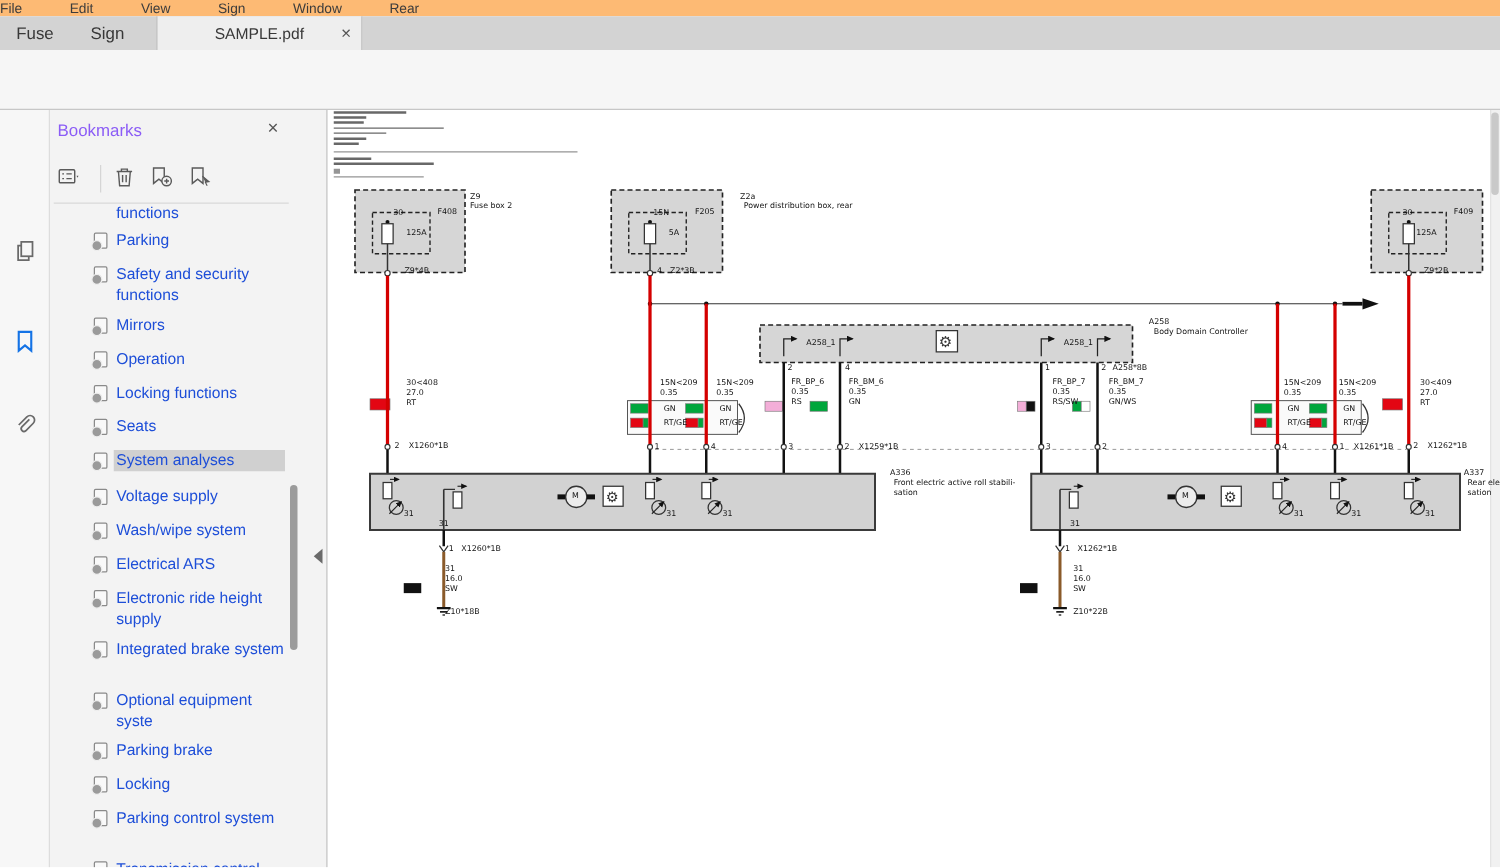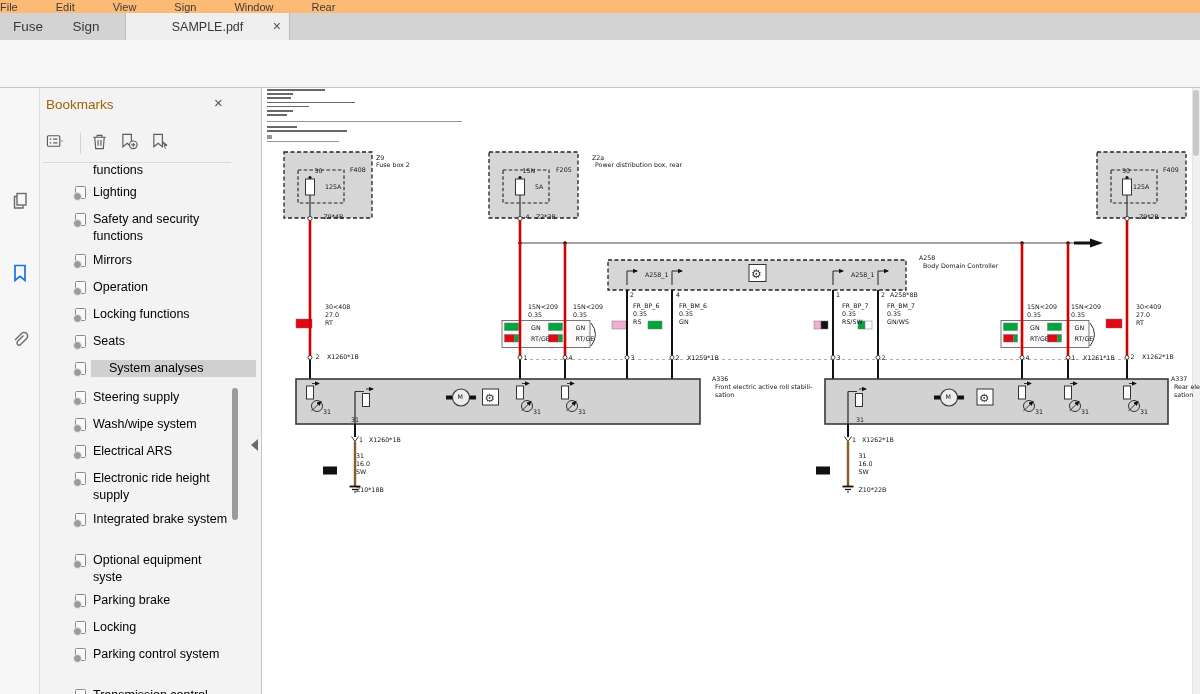--- a/index.html
+++ b/index.html
@@ -30,31 +30,31 @@
   #zoom-level { position:absolute; left:688px; top:57px; font-size:11px; color:#444; }
   .caret { position:absolute; width:0; height:0; border-left:3.5px solid transparent; border-right:3.5px solid transparent; border-top:4.5px solid #555; }
 
   
   #rail { position:absolute; left:0; top:88px; width:40px; height:606px; background:#f7f7f7; border-right:1px solid #ddd; }
   .rail-btn { position:absolute; left:10px; width:20px; height:20px; }
   .rail-btn svg { width:20px; height:20px; stroke:#6a6a6a; fill:none; stroke-width:1.4; }
 
   
   #panel { position:absolute; left:40px; top:88px; width:222px; height:606px; background:#f3f3f3; border-right:1px solid #c6c6c6; overflow:hidden; }
-  #panel-title { position:absolute; left:6px; top:9px; font-size:13.5px; color:#a16207; }
+  #panel-title { position:absolute; left:6px; top:9px; font-size:13.5px; color:#8b5cf6; }
   #panel-close { position:absolute; left:174px; top:6px; font-size:15px; color:#555; }
   .pico { position:absolute; top:44px; width:22px; height:22px; }
   .pico svg { width:19px; height:19px; stroke:#5a5a5a; fill:none; stroke-width:1.2; }
   #panel-toolbar-sep { position:absolute; left:40px; top:44px; width:1px; height:22px; background:#d5d5d5; }
   #panel-divider { position:absolute; left:3px; top:74px; width:188px; height:1px; background:#d9d9d9; }
   .bm-item { position:absolute; left:0; width:195px; }
   .bm-ico { position:absolute; left:35px; top:2px; width:11px; height:13px; border:1.3px solid #8a8a8a; border-radius:1.5px; background:#f9f9f9; }
   .bm-ico::after { content:""; position:absolute; left:-3px; bottom:-3px; width:7px; height:7px; border-radius:50%; background:#9a9a9a; border:1px solid #eee; }
-  .bm-label { position:absolute; left:53px; top:0; width:136px; font-size:12.5px; line-height:16.5px; color:#000000; }
-  .bm-item.selected .bm-label { background:#d0d0d0; width:165px; padding-left:18px; margin-left:-2px; }
+  .bm-label { position:absolute; left:53px; top:0; width:136px; font-size:12.5px; line-height:16.5px; color:#1d4ed8; }
+  .bm-item.selected .bm-label { background:#d0d0d0; width:137px; padding-left:2px; margin-left:-2px; }
   #panel-scroll-thumb { position:absolute; left:192px; top:300px; width:6px; height:132px; background:#9b9b9b; border-radius:3px; }
   #collapse-handle { position:absolute; left:251px; top:439px; width:0; height:0; border-top:6px solid transparent; border-bottom:6px solid transparent; border-right:7px solid #6a6a6a; }
 
   
   #docarea { position:absolute; left:262px; top:88px; width:938px; height:606px; background:#fff; }
   #doc-scrollbar { position:absolute; left:1192px; top:88px; width:8px; height:606px; background:#f1f1f1; border-left:1px solid #e3e3e3; }
   #doc-scroll-thumb { position:absolute; left:1193px; top:90px; width:6px; height:66px; background:#c9c9c9; border-radius:3px; }
 
   .hline { position:absolute; height:1.5px; background:#3d3d3d; opacity:.78; }
   .hline.light { background:#777; height:1.1px; }
@@ -541,21 +541,21 @@
           <path d="M11.5,9.5 L17,14 L14,14.5 L15.5,17.5" fill="#5a5a5a" stroke-width="1"></path>
         </svg></span>
     <div id="panel-toolbar-sep"></div>
     <div id="panel-divider"></div>
     <div id="bm-list">
         <div class="bm-item" style="top: 74px;">
           <span class="bm-label">functions</span>
         </div>
         <div class="bm-item" style="top: 96px;">
           <span class="bm-ico"></span>
-          <span class="bm-label">Lighting</span>
+          <span class="bm-label">Parking</span>
         </div>
         <div class="bm-item" style="top: 123px;">
           <span class="bm-ico"></span>
           <span class="bm-label">Safety and security functions</span>
         </div>
         <div class="bm-item" style="top: 164px;">
           <span class="bm-ico"></span>
           <span class="bm-label">Mirrors</span>
         </div>
         <div class="bm-item" style="top: 191px;">
@@ -569,21 +569,21 @@
         <div class="bm-item" style="top: 245px;">
           <span class="bm-ico"></span>
           <span class="bm-label">Seats</span>
         </div>
         <div class="bm-item selected" style="top: 272px;">
           <span class="bm-ico"></span>
           <span class="bm-label">System analyses</span>
         </div>
         <div class="bm-item" style="top: 301px;">
           <span class="bm-ico"></span>
-          <span class="bm-label">Steering supply</span>
+          <span class="bm-label">Voltage supply</span>
         </div>
         <div class="bm-item" style="top: 328px;">
           <span class="bm-ico"></span>
           <span class="bm-label">Wash/wipe system</span>
         </div>
         <div class="bm-item" style="top: 355px;">
           <span class="bm-ico"></span>
           <span class="bm-label">Electrical ARS</span>
         </div>
         <div class="bm-item" style="top: 382px;">

